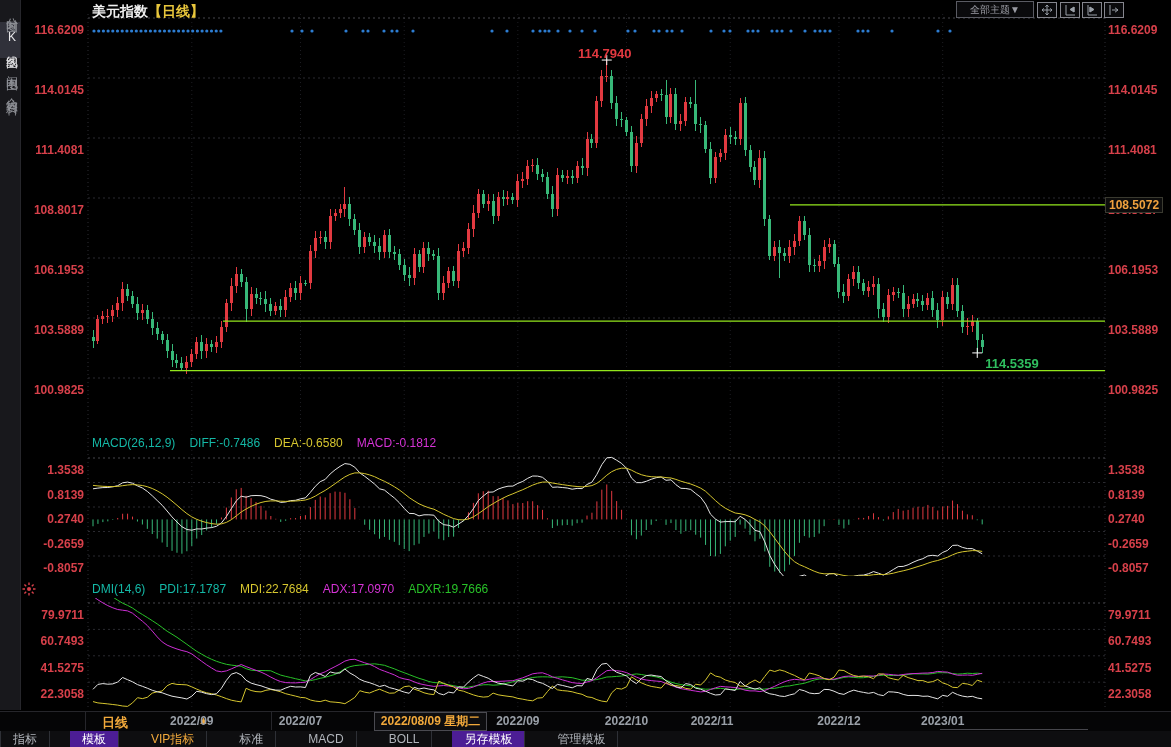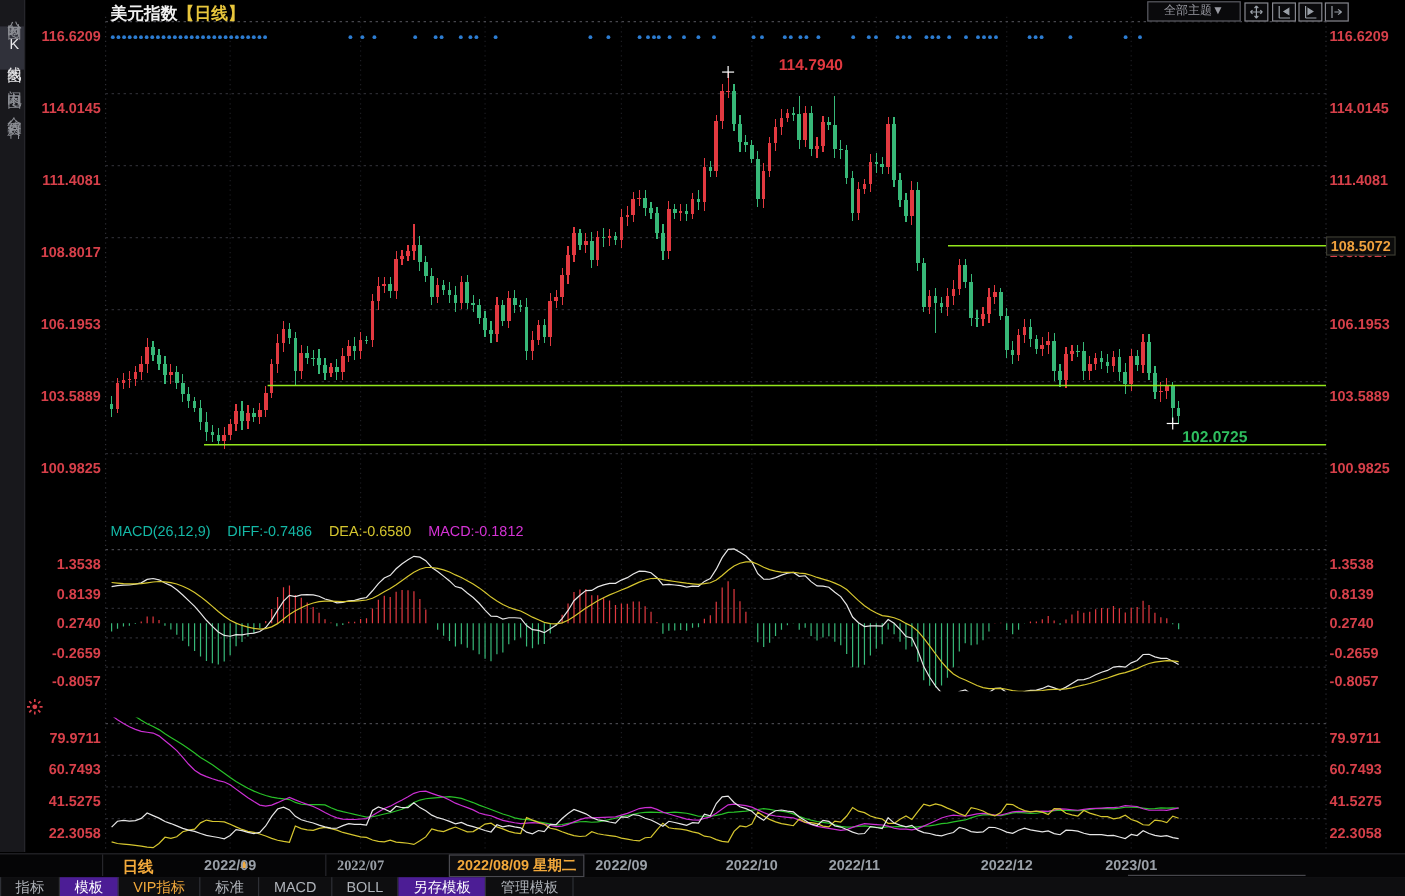--- a/index.html
+++ b/index.html
@@ -39,21 +39,21 @@
   .period-cell{position:absolute;left:85px;top:0;width:185px;height:18px;border-left:1px solid #26262b;
                border-right:1px solid #26262b;cursor:pointer;}
   .period-cell .p1{position:absolute;left:16px;top:2px;color:#f2a93b;font-size:13px;font-weight:bold;}
   .period-cell .p2{position:absolute;left:112px;top:2px;color:#f2a93b;font-size:11px;}
   .x-tooltip{position:absolute;top:0;height:17px;background:#0d0d0f;border:1px solid #4a4a50;
              color:#f2a93b;font-size:12px;font-weight:bold;text-align:center;line-height:17px;
              z-index:5;white-space:nowrap;padding:0 6px;}
   .scroll-line{position:absolute;left:940px;top:17px;width:148px;height:1px;background:#46464c;}
   
   .tabbar{position:absolute;left:0;top:731px;width:1171px;height:16px;background:#0e0e10;z-index:3;
-          display:flex;align-items:stretch;}
+          display:flex;align-items:stretch;gap:20px;}
   .tab{color:#b0b4ba;font-size:12px;padding:1px 12px;border-right:1px solid #2e3036;cursor:pointer;
        display:flex;align-items:center;white-space:nowrap;}
   .tab:first-child{border-left:1px solid #2e3036;}
   .tab.sel{background:#4c1d95;color:#ffffff;}
   .tab.vip{color:#f2a93b;}
   .dmi-icon{position:absolute;left:21px;top:581px;z-index:3;}
 </style>
 </head>
 <body>
 
@@ -770,43 +770,46 @@
   <div class="tool-btn" style="left:1104px">
     <svg width="12" height="12" viewBox="0 0 12 12">
         <path d="M2 1v10M4 6h6M10 6l-3-2.2M10 6l-3 2.2" stroke="#9aa0a8" stroke-width="1" fill="none"></path>
       </svg>
   </div>
 
   <div class="pane-hd" style="top:436px">
     <span class="c-white">MACD(26,12,9)</span><span class="c-white">DIFF:-0.7486</span><span class="c-yellow">DEA:-0.6580</span><span class="c-magenta">MACD:-0.1812</span>
   </div>
 
+  <div class="pane-hd" style="top:582px">
+    <span class="c-white">DMI(14,6)</span><span class="c-white">PDI:17.1787</span><span class="c-yellow">MDI:22.7684</span><span class="c-magenta">ADX:17.0970</span><span class="c-green">ADXR:19.7666</span>
+  </div>
 
   <div class="dmi-icon">
     <svg width="16" height="16" viewBox="0 0 16 16">
         <circle cx="8" cy="8" r="2" fill="#d7404a"></circle>
         <g stroke="#d7404a" stroke-width="1.4">
           <path d="M8 1.5v2.5M8 12v2.5M1.5 8h2.5M12 8h2.5M3.4 3.4l1.8 1.8M10.8 10.8l1.8 1.8M12.6 3.4l-1.8 1.8M5.2 10.8l-1.8 1.8"></path>
         </g>
       </svg>
   </div>
 
-  <div class="annot hi" style="left: 649px; top: 46.0557px;">114.7940</div>
-  <div class="annot lo" style="left: 985.26px; top: 355.908px;">102.0725</div>
+  <div class="annot hi" style="left: 578px; top: 46.0557px;">114.7940</div>
+  <div class="annot lo" style="left: 985.26px; top: 355.908px;">114.5359</div>
   <div class="level-tag" style="top: 196.779px;">108.5072</div>
 
   <div class="xaxis">
     <div class="period-cell">
       <span class="p1">日线</span>
       <span class="p2">▲</span>
     </div>
     <div class="x-tooltip" style="left: 373.86px;">2022/08/09 星期二</div>
     <div class="scroll-line"></div>
   <div class="date-lbl" style="left: 191.8px;">2022/09</div>
-      <div class="date-lbl" style="left: 300.48px; font-family: Liberation Serif, serif;">2022/07</div>
+      <div class="date-lbl" style="left: 300.48px;">2022/07</div>
       <div class="date-lbl" style="left: 404.22px;">2022/08</div>
       <div class="date-lbl" style="left: 517.84px;">2022/09</div>
       <div class="date-lbl" style="left: 626.52px;">2022/10</div>
       <div class="date-lbl" style="left: 712px;">2022/11</div>
       <div class="date-lbl" style="left: 838.94px;">2022/12</div>
       <div class="date-lbl" style="left: 942.68px;">2023/01</div>
     </div>
 
   <div class="tabbar">
       <div class="tab">指标</div>

